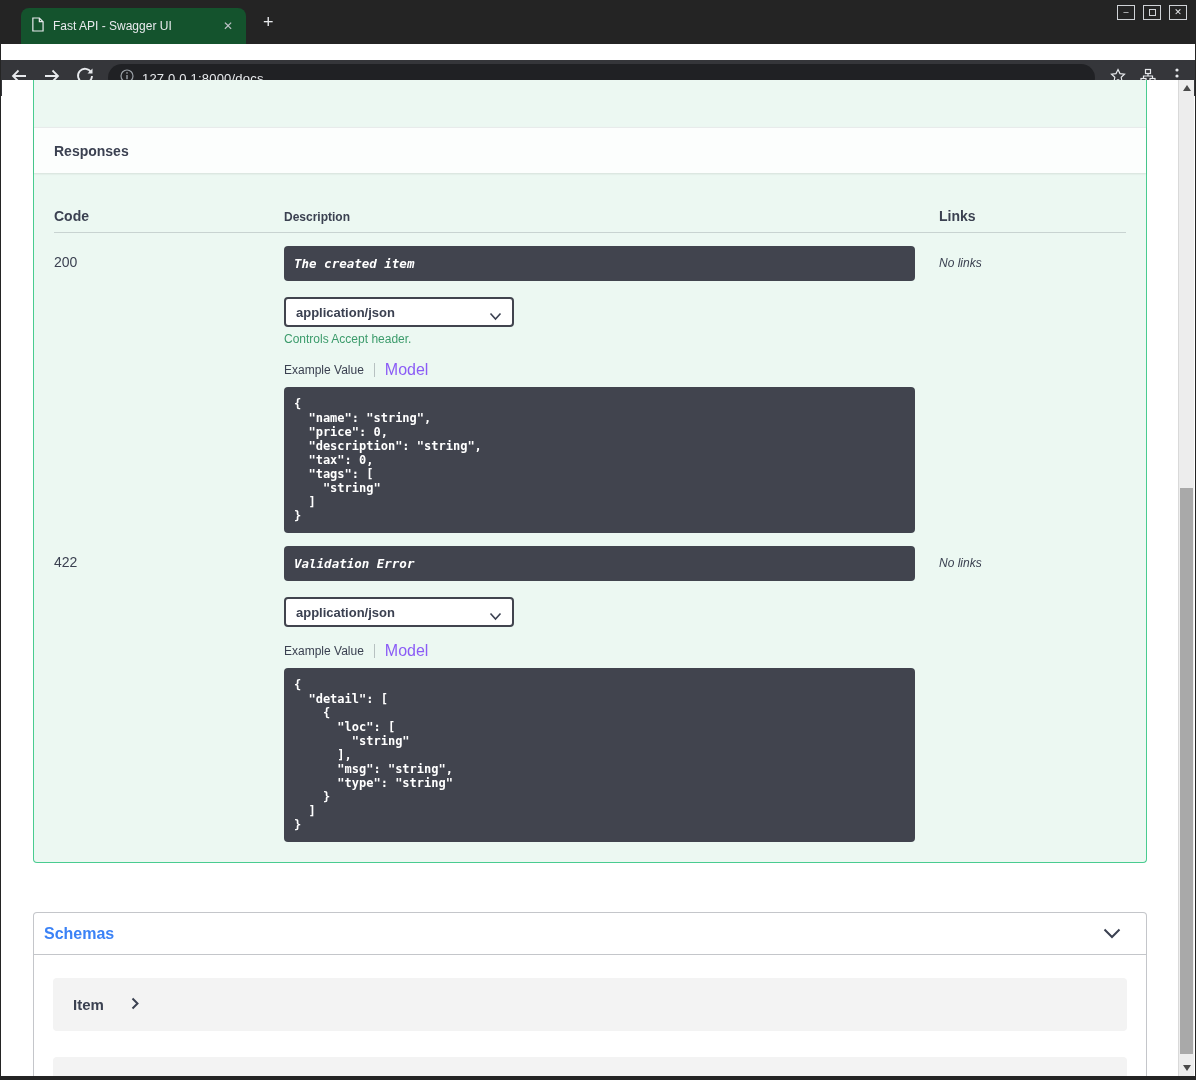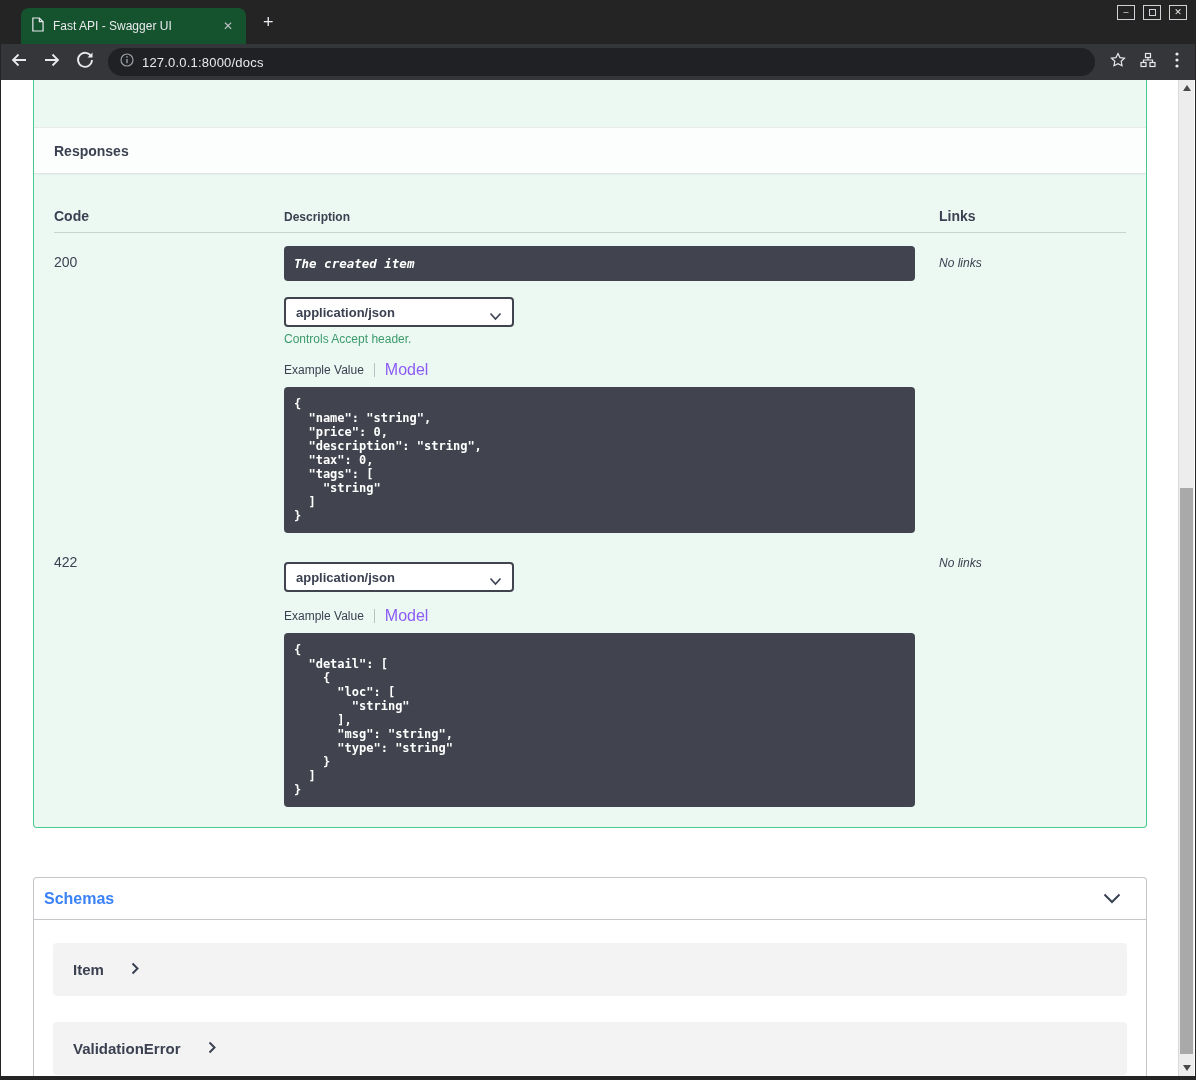--- a/index.html
+++ b/index.html
@@ -31,21 +31,21 @@
   .tab {
     position:absolute; left:20px; top:8px; width:225px; height:36px;
     background:#14532d; border-radius:8px 8px 0 0;
     display:flex; align-items:center; padding:0 10px;
   }
   .tab-title { font-size:12px; color:#e8eaed; margin-left:9px; flex:1; white-space:nowrap; overflow:hidden; }
   .tab-close { color:#bdc1c6; font-size:12px; width:16px; text-align:center; }
   .newtab { position:absolute; left:262px; top:13px; color:#e8eaed; font-size:18px; line-height:18px; }
 
   .toolbar {
-    position:absolute; top:44px; left:0; right:0; height:36px;
+    position:absolute; top:60px; left:0; right:0; height:36px;
     background:#35363a; display:flex; align-items:center;
   }
   .nav-btn { width:30px; text-align:center; margin-left:3px; }
   .omnibox {
     flex:1; height:28px; background:#202124; border-radius:14px;
     margin:0 8px; display:flex; align-items:center; padding:0 12px;
   }
   .url { font-size:13px; color:#e8eaed; margin-left:8px; letter-spacing:.2px; }
   .tool-btn { width:30px; text-align:center; }
   .menu-btn { width:28px; text-align:center; margin-right:4px; }
@@ -263,20 +263,21 @@
   ]
 }</pre>
             </div>
           </div>
           <div class="c-links links-cell">No links</div>
         </div>
 
         <div class="rrow">
           <div class="c-code code-cell">422</div>
           <div class="c-desc">
+            <div class="desc-box">Validation Error</div>
             <div class="media-wrap">
               <select class="media-select">
                 <option>application/json</option>
               </select>
               <span class="sel-chevron">
                 <svg width="13" height="9" viewBox="0 0 13 9">
                     <path d="M1.5 1.5L6.5 7l5-5.5" fill="none" stroke="#3b4151" stroke-width="1.6"></path>
                   </svg>
               </span>
             </div>

